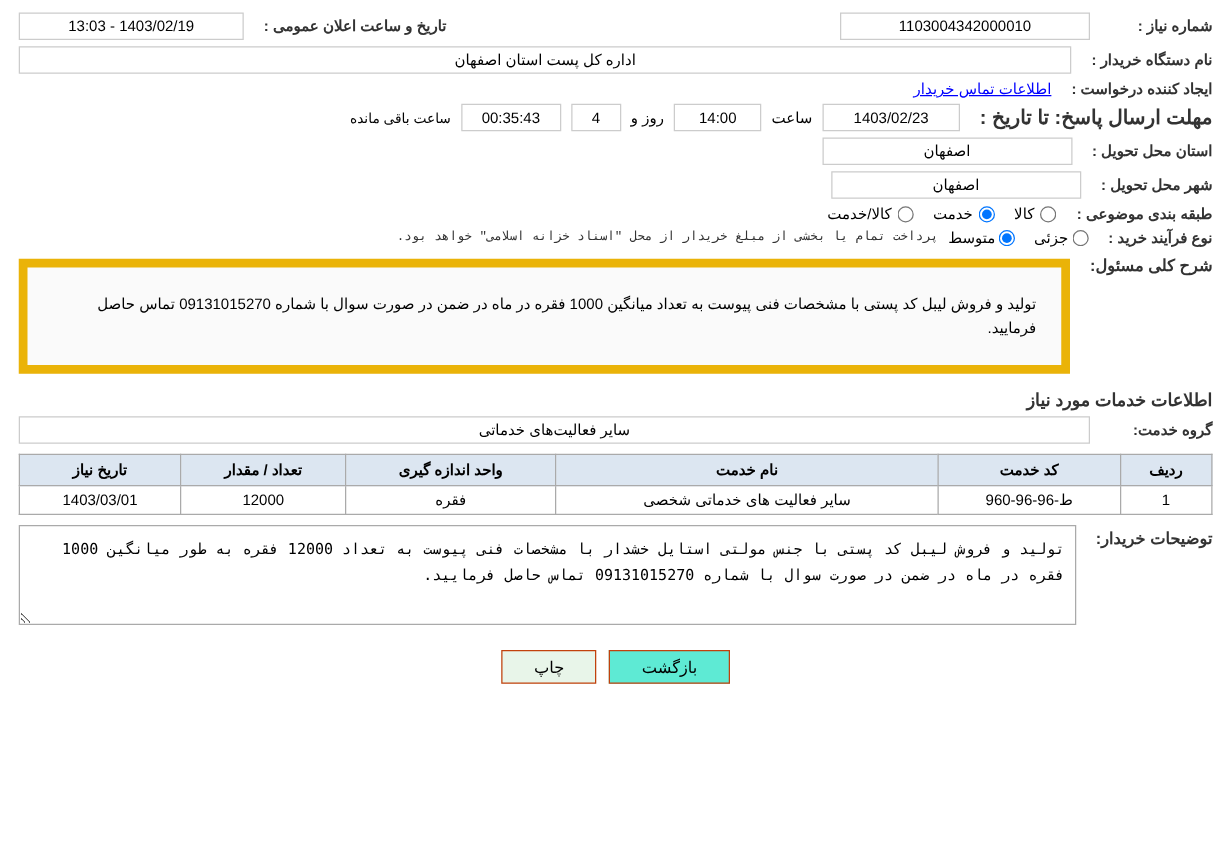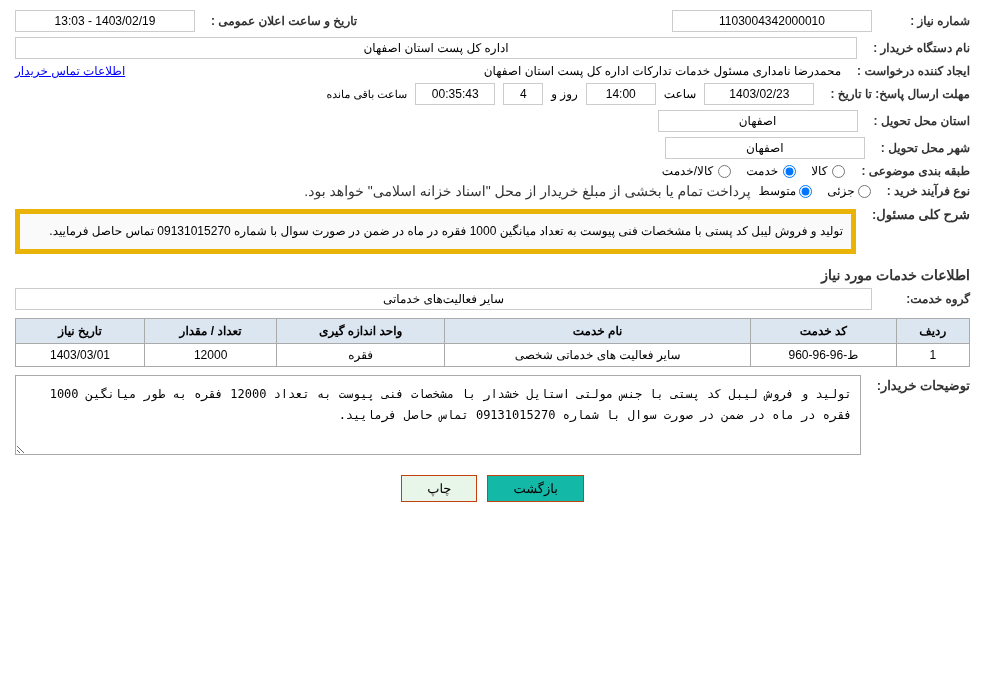--- a/index.html
+++ b/index.html
@@ -65,26 +65,27 @@
       gap: 15px;
       align-items: center;
       direction: rtl;
     }
     .procurement-row label {
       display: flex;
       align-items: center;
       gap: 3px;
     }
     .note-text {
-      font-size: 14px;
+      font-size: 10px;
       color: #333;
+      font-family: Liberation Mono, monospace;
     }
     .description-box {
-      border: 5px solid #eab308;
-      padding: 8px;
+      border: 7px solid #eab308;
+      padding: 20px;
       margin: 5px 0;
       background: #fafafa;
       line-height: 1.6;
       font-size: 12px;
       direction: rtl;
     }
     .services-table {
       width: 100%;
       border-collapse: collapse;
       margin: 8px 0;
@@ -125,21 +126,21 @@
       padding: 5px 25px;
       font-size: 13px;
       cursor: pointer;
       border: 1px solid #c2410c;
       font-family: Tahoma, Arial, sans-serif;
     }
     .btn-print {
       background: #e8f5e9;
     }
     .btn-back {
-      background: #14b8a6;
+      background: #5eead4;
     }
     .field-label {
       white-space: nowrap;
       font-weight: bold;
       color: #333;
       padding-left: 8px;
       min-width: 110px;
       text-align: right;
     }
   </style>
@@ -159,26 +160,25 @@
       <input type="text" class="value-input" style="width: 180px; text-align: center;" value="1403/02/19 - 13:03">
     </div>
 
     <div style="display:flex; align-items:center; margin-bottom:5px; gap:8px;">
       <span class="field-label" style="min-width:90px;">نام دستگاه خریدار :</span>
       <input type="text" class="value-input" style="flex: 1 1 0%; text-align: center;" value="اداره کل پست استان اصفهان">
     </div>
 
     <div style="display:flex; align-items:center; margin-bottom:5px; gap:8px;">
       <span class="field-label" style="min-width:90px;">ایجاد کننده درخواست :</span>
-      <span style="flex:1; font-size:12px;">محمدرضا نامداری مسئول خدمات تداركات اداره کل پست استان اصفهان</span>
       <span class="link-blue" style="white-space:nowrap; font-size:12px;">اطلاعات تماس خریدار</span>
     </div>
 
     <div style="display:flex; align-items:center; margin-bottom:5px; gap:8px;">
-      <span class="field-label" style="min-width:90px; font-size:12px;">مهلت ارسال پاسخ: تا تاریخ :</span>
+      <span class="field-label" style="min-width:90px; font-size:16px;">مهلت ارسال پاسخ: تا تاریخ :</span>
       <input type="text" class="value-input" style="width: 110px; text-align: center;" value="1403/02/23">
       <span style="white-space:nowrap;">ساعت</span>
       <input type="text" class="value-input" style="width: 70px; text-align: center;" value="14:00">
       <span style="white-space:nowrap;">روز و</span>
       <input type="text" class="value-input" style="width: 40px; text-align: center;" value="4">
       <input type="text" class="value-input" style="width: 80px; text-align: center;" value="00:35:43">
       <span style="white-space:nowrap; font-size:11px;">ساعت باقی مانده</span>
     </div>
 
     <div style="display:flex; align-items:center; margin-bottom:5px; gap:8px;">

